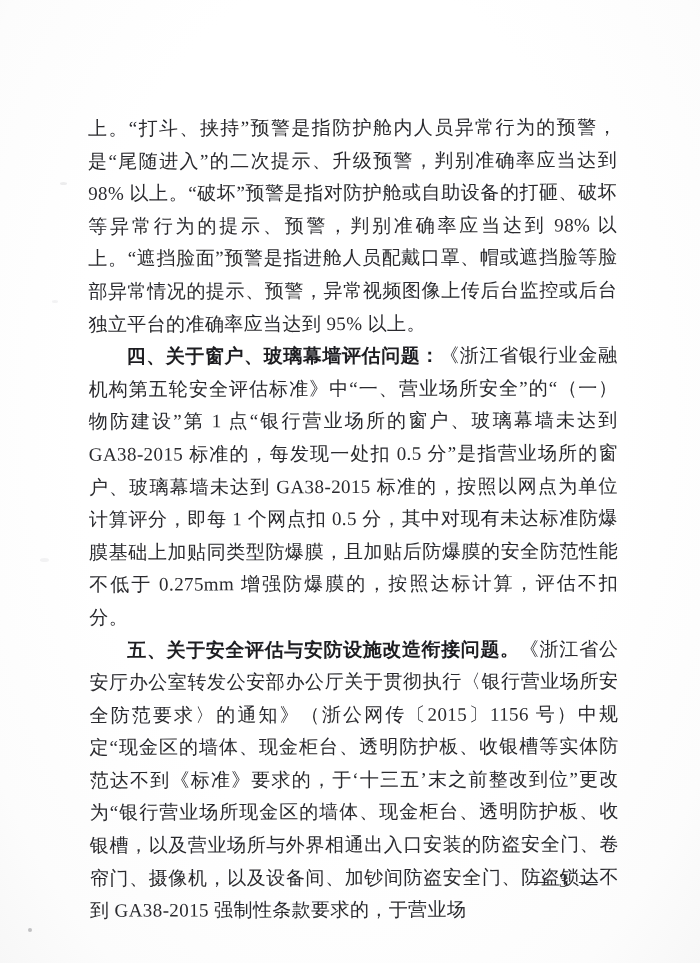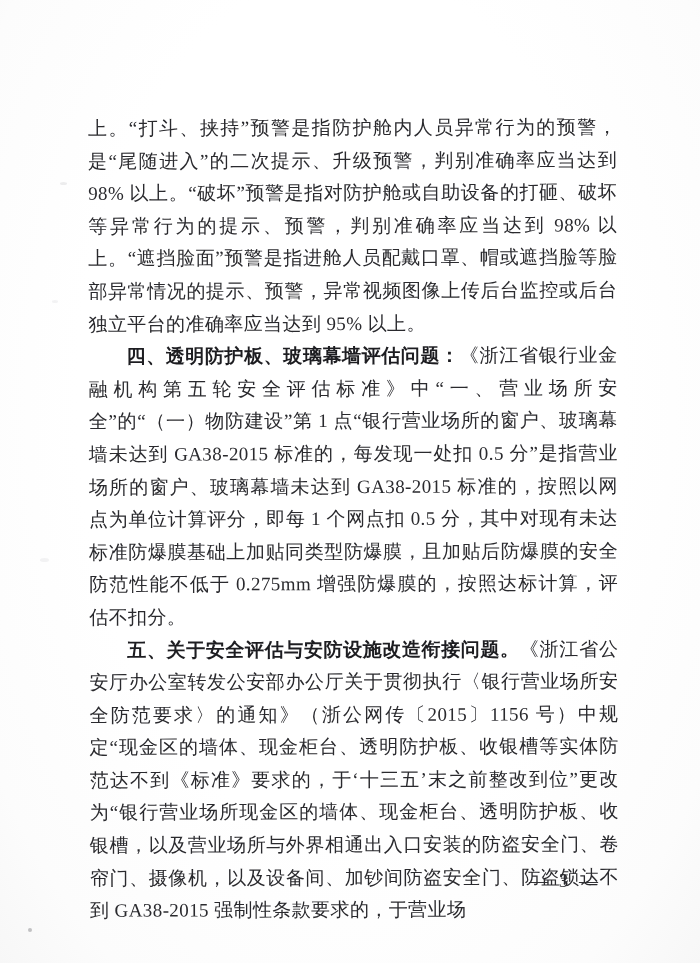--- a/index.html
+++ b/index.html
@@ -68,21 +68,21 @@
 </style>
 </head>
 <body>
 
 <div class="page">
 
   <div class="content">
 
     <p class="para no-indent"><span>上。“打斗、挟持”预警是指防护舱内人员异常行为的预警，是“尾随进入”的二次提示、升级预警，判别准确率应当达到 98% 以上。“破坏”预警是指对防护舱或自助设备的打砸、破坏等异常行为的提示、预警，判别准确率应当达到 98% 以上。“遮挡脸面”预警是指进舱人员配戴口罩、帽或遮挡脸等脸部异常情况的提示、预警，异常视频图像上传后台监控或后台独立平台的准确率应当达到 95% 以上。</span></p>
 
-    <p class="para"><strong class="lead">四、透明防护板、玻璃幕墙评估问题：</strong><span>《浙江省银行业金融机构第五轮安全评估标准》中“一、营业场所安全”的“（一）物防建设”第 1 点“银行营业场所的窗户、玻璃幕墙未达到 GA38-2015 标准的，每发现一处扣 0.5 分”是指营业场所的窗户、玻璃幕墙未达到 GA38-2015 标准的，按照以网点为单位计算评分，即每 1 个网点扣 0.5 分，其中对现有未达标准防爆膜基础上加贴同类型防爆膜，且加贴后防爆膜的安全防范性能不低于 0.275mm 增强防爆膜的，按照达标计算，评估不扣分。</span></p>
+    <p class="para"><strong class="lead">四、关于窗户、玻璃幕墙评估问题：</strong><span>《浙江省银行业金融机构第五轮安全评估标准》中“一、营业场所安全”的“（一）物防建设”第 1 点“银行营业场所的窗户、玻璃幕墙未达到 GA38-2015 标准的，每发现一处扣 0.5 分”是指营业场所的窗户、玻璃幕墙未达到 GA38-2015 标准的，按照以网点为单位计算评分，即每 1 个网点扣 0.5 分，其中对现有未达标准防爆膜基础上加贴同类型防爆膜，且加贴后防爆膜的安全防范性能不低于 0.275mm 增强防爆膜的，按照达标计算，评估不扣分。</span></p>
 
     <p class="para"><strong class="lead">五、关于安全评估与安防设施改造衔接问题。</strong><span>《浙江省公安厅办公室转发公安部办公厅关于贯彻执行〈银行营业场所安全防范要求〉的通知》（浙公网传〔2015〕1156 号）中规定“现金区的墙体、现金柜台、透明防护板、收银槽等实体防范达不到《标准》要求的，于‘十三五’末之前整改到位”更改为“银行营业场所现金区的墙体、现金柜台、透明防护板、收银槽，以及营业场所与外界相通出入口安装的防盗安全门、卷帘门、摄像机，以及设备间、加钞间防盗安全门、防盗锁达不到 GA38-2015 强制性条款要求的，于营业场</span></p>
 
   </div>
 
   <div class="page-number">— 3 —</div>
 
   <div class="speck s1"></div>
   <div class="speck s2"></div>
   <div class="speck s3"></div>

